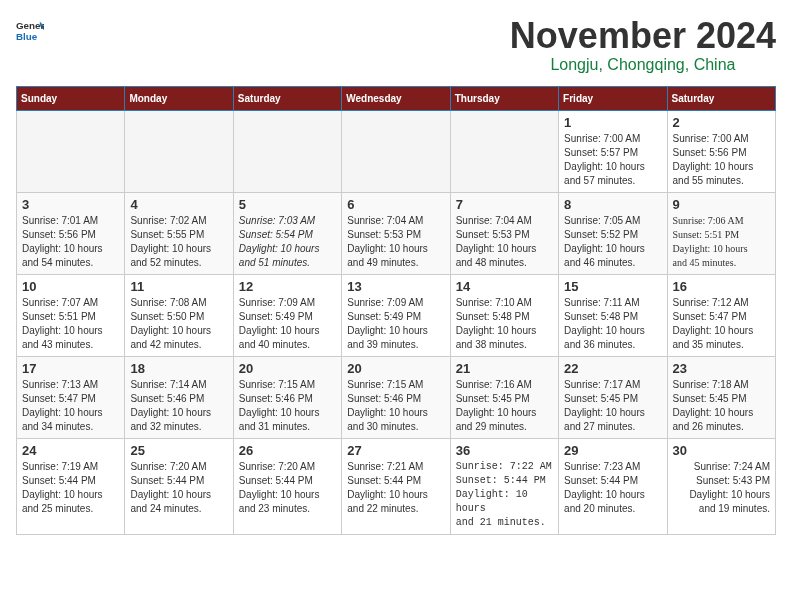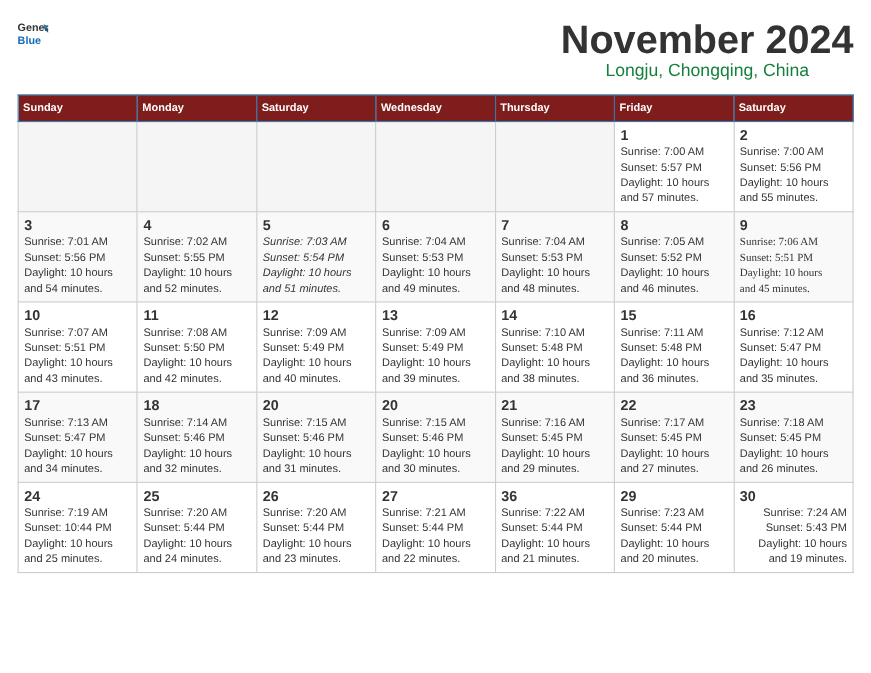--- a/index.html
+++ b/index.html
@@ -287,21 +287,21 @@
           <div class="day-info" style="white-space: pre-line;">Sunrise: 7:18 AM
 Sunset: 5:45 PM
 Daylight: 10 hours
 and 26 minutes.</div>
         </td>
       </tr>
       <tr>
         <td>
           <span class="day-number">24</span>
           <div class="day-info" style="white-space: pre-line;">Sunrise: 7:19 AM
-Sunset: 10:44 PM
+Sunset: 5:44 PM
 Daylight: 10 hours
 and 25 minutes.</div>
         </td>
         <td>
           <span class="day-number">25</span>
           <div class="day-info" style="white-space: pre-line;">Sunrise: 7:20 AM
 Sunset: 5:44 PM
 Daylight: 10 hours
 and 24 minutes.</div>
         </td>
@@ -314,21 +314,21 @@
         </td>
         <td>
           <span class="day-number">27</span>
           <div class="day-info" style="white-space: pre-line;">Sunrise: 7:21 AM
 Sunset: 5:44 PM
 Daylight: 10 hours
 and 22 minutes.</div>
         </td>
         <td>
           <span class="day-number">36</span>
-          <div class="day-info" style="white-space: pre-line;">Sunrise: 7:22 AM
+          <div class="day-info" style="white-space: pre-line; font-family: Liberation Mono, monospace;">Sunrise: 7:22 AM
 Sunset: 5:44 PM
 Daylight: 10 hours
 and 21 minutes.</div>
         </td>
         <td>
           <span class="day-number">29</span>
           <div class="day-info" style="white-space: pre-line;">Sunrise: 7:23 AM
 Sunset: 5:44 PM
 Daylight: 10 hours
 and 20 minutes.</div>

